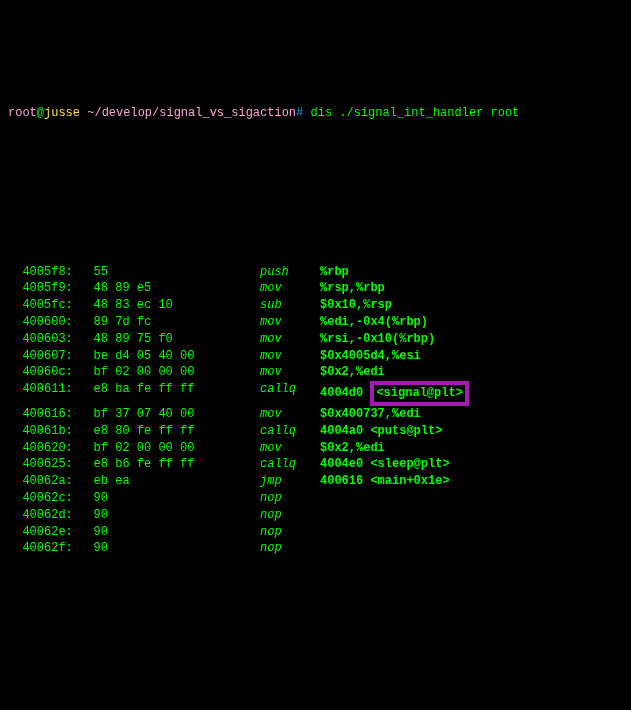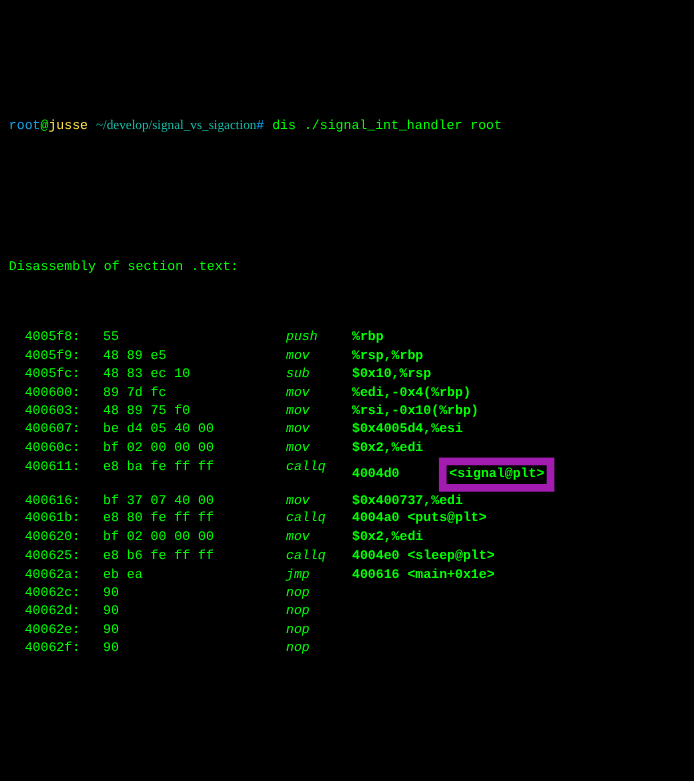--- a/index.html
+++ b/index.html
@@ -7,52 +7,50 @@
       background: #000;
       font-family: 'Consolas', 'Courier New', monospace;
       font-size: 12px;
       line-height: 1.4;
       color: #00ff00;
       padding: 4px 8px;
       width: 631px;
       white-space: pre;
     }
     .prompt-line { margin-bottom: 2px; }
-    .root { color: #0ea5e9; }
+    .root { color: #f9a8d4; }
     .at { color: #00ff00; }
     .host { color: #fde047; }
-    .path { color: #14b8a6; font-family: Liberation Serif, serif; }
+    .path { color: #f9a8d4; }
     .hash { color: #00aaff; }
     .cmd { color: #00ff00; }
     .func { color: #ffff00; }
     .highlight-box {
-      border: 7px solid #a21caf;
+      border: 4px solid #a21caf;
       padding: 0 2px;
       display: inline-block;
-      margin-left: 29px;
     }
     .section-gap { height: 14px; }
     .asm-row { display: flex; }
     .col-addr { width: 64px; flex-shrink: 0; }
     .col-hex { width: 188px; flex-shrink: 0; }
     .col-mnem { width: 60px; flex-shrink: 0; font-style: italic; }
     .col-op { flex: 1; font-weight: bold; }
   </style>
 </head>
 <body>
 
 
 
 <div>
 
 <div class="prompt-line"><span class="root">root</span><span class="at">@</span><span class="host">jusse</span> <span class="path">~/develop/signal_vs_sigaction</span><span class="hash">#</span> <span class="cmd">dis ./signal_int_handler root</span></div>
 <div class="section-gap"></div>
 <div class="section-gap"></div>
 <div class="section-gap"></div>
-<div>Disassembly of section .text:</div>
 <div class="section-gap"></div>
 <div id="rows1"><div class="asm-row"><span class="col-addr">  4005f8:</span><span class="col-hex">   55</span><span class="col-mnem">push</span><span class="col-op">%rbp</span></div><div class="asm-row"><span class="col-addr">  4005f9:</span><span class="col-hex">   48 89 e5</span><span class="col-mnem">mov</span><span class="col-op">%rsp,%rbp</span></div><div class="asm-row"><span class="col-addr">  4005fc:</span><span class="col-hex">   48 83 ec 10</span><span class="col-mnem">sub</span><span class="col-op">$0x10,%rsp</span></div><div class="asm-row"><span class="col-addr">  400600:</span><span class="col-hex">   89 7d fc</span><span class="col-mnem">mov</span><span class="col-op">%edi,-0x4(%rbp)</span></div><div class="asm-row"><span class="col-addr">  400603:</span><span class="col-hex">   48 89 75 f0</span><span class="col-mnem">mov</span><span class="col-op">%rsi,-0x10(%rbp)</span></div><div class="asm-row"><span class="col-addr">  400607:</span><span class="col-hex">   be d4 05 40 00</span><span class="col-mnem">mov</span><span class="col-op">$0x4005d4,%esi</span></div><div class="asm-row"><span class="col-addr">  40060c:</span><span class="col-hex">   bf 02 00 00 00</span><span class="col-mnem">mov</span><span class="col-op">$0x2,%edi</span></div><div class="asm-row"><span class="col-addr">  400611:</span><span class="col-hex">   e8 ba fe ff ff</span><span class="col-mnem">callq</span><span class="col-op">4004d0 <span class="highlight-box">&lt;signal@plt&gt;</span></span></div><div class="asm-row"><span class="col-addr">  400616:</span><span class="col-hex">   bf 37 07 40 00</span><span class="col-mnem">mov</span><span class="col-op">$0x400737,%edi</span></div><div class="asm-row"><span class="col-addr">  40061b:</span><span class="col-hex">   e8 80 fe ff ff</span><span class="col-mnem">callq</span><span class="col-op">4004a0 &lt;puts@plt&gt;</span></div><div class="asm-row"><span class="col-addr">  400620:</span><span class="col-hex">   bf 02 00 00 00</span><span class="col-mnem">mov</span><span class="col-op">$0x2,%edi</span></div><div class="asm-row"><span class="col-addr">  400625:</span><span class="col-hex">   e8 b6 fe ff ff</span><span class="col-mnem">callq</span><span class="col-op">4004e0 &lt;sleep@plt&gt;</span></div><div class="asm-row"><span class="col-addr">  40062a:</span><span class="col-hex">   eb ea</span><span class="col-mnem">jmp</span><span class="col-op">400616 &lt;main+0x1e&gt;</span></div><div class="asm-row"><span class="col-addr">  40062c:</span><span class="col-hex">   90</span><span class="col-mnem">nop</span><span class="col-op"></span></div><div class="asm-row"><span class="col-addr">  40062d:</span><span class="col-hex">   90</span><span class="col-mnem">nop</span><span class="col-op"></span></div><div class="asm-row"><span class="col-addr">  40062e:</span><span class="col-hex">   90</span><span class="col-mnem">nop</span><span class="col-op"></span></div><div class="asm-row"><span class="col-addr">  40062f:</span><span class="col-hex">   90</span><span class="col-mnem">nop</span><span class="col-op"></span></div></div>
 
 
 
 
 
 
 
 

